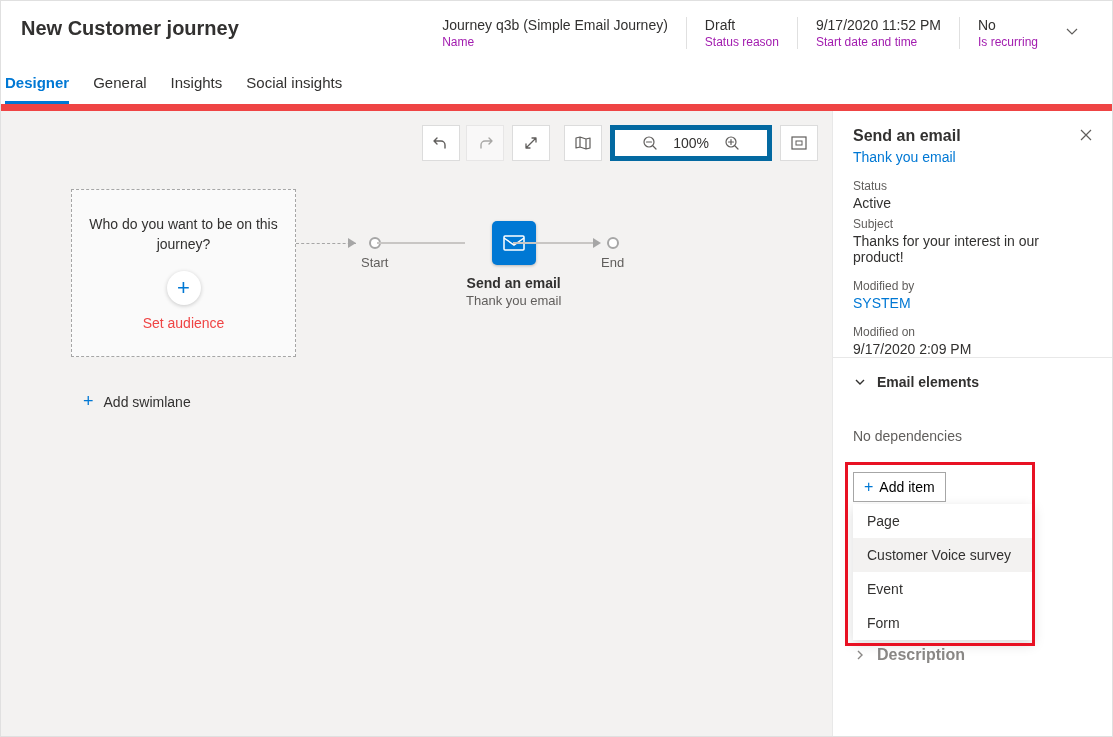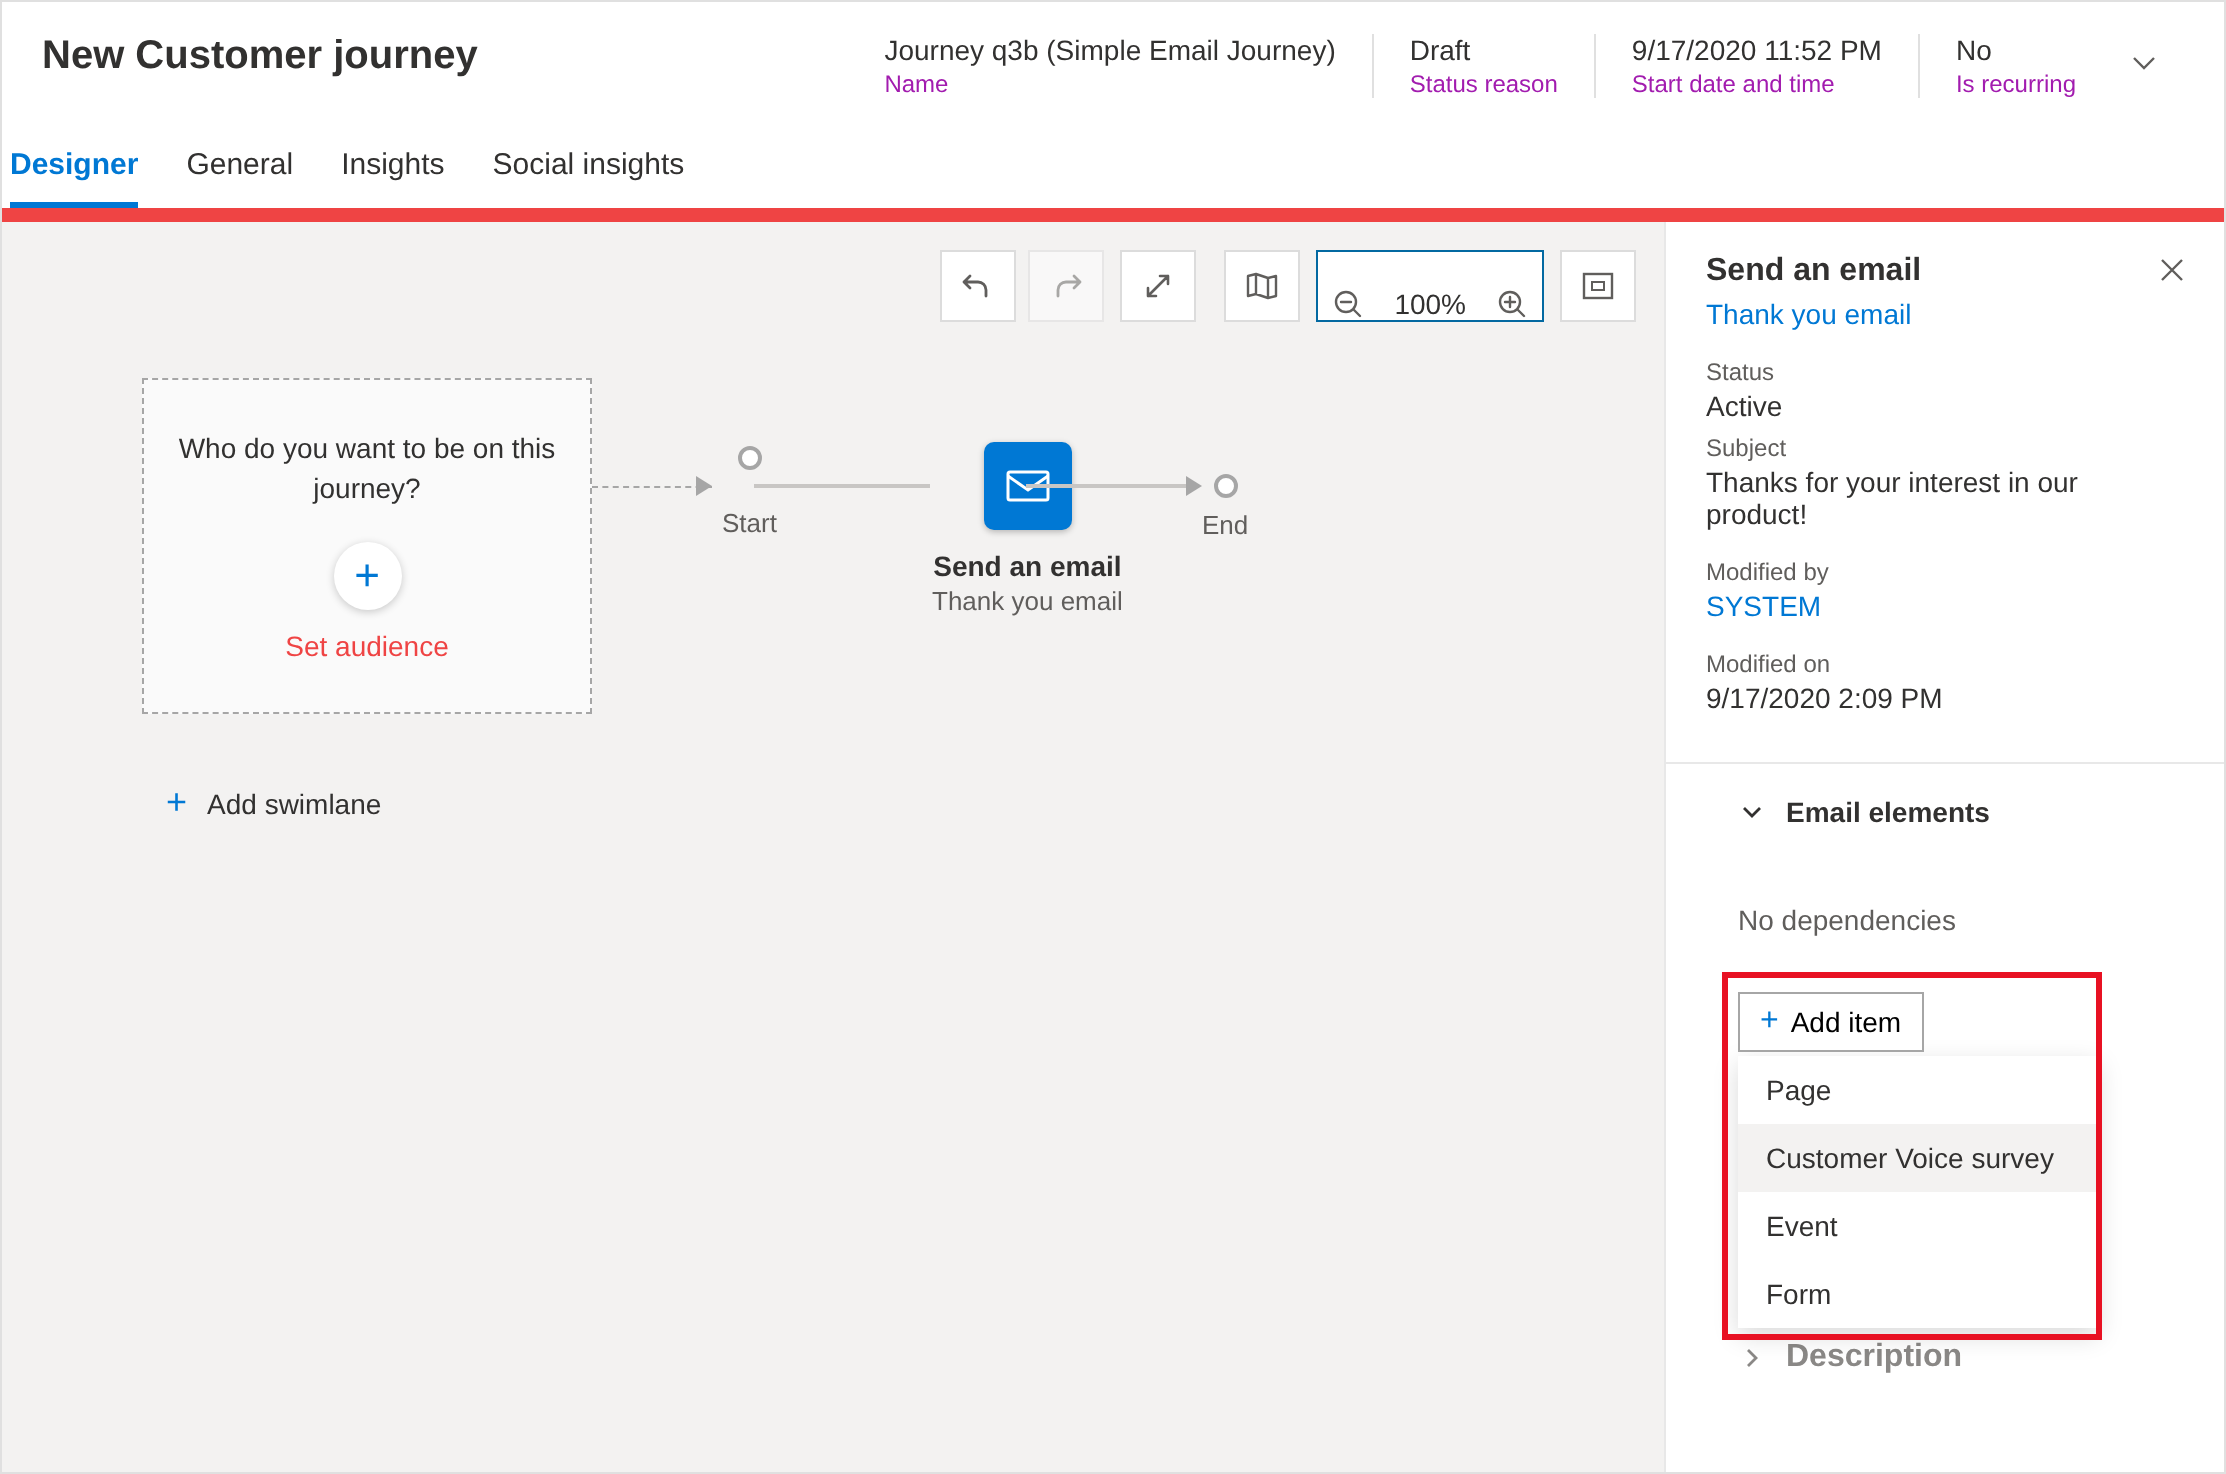--- a/index.html
+++ b/index.html
@@ -23,61 +23,61 @@
     
     .main { display: flex; height: calc(100% - 108px); }
     .canvas-wrap { flex: 1; background: #f3f2f1; position: relative; }
     .side-panel { width: 280px; border-left: 1px solid #e8e8e8; background: #fff; padding: 16px 20px; position: relative; overflow: visible; }
     
     
     .canvas-toolbar { position: absolute; top: 14px; right: 14px; display: flex; gap: 8px; }
     .tool-group { display: flex; }
     .tool-btn { width: 38px; height: 36px; background: #fff; border: 1px solid #dcdcdc; display: flex; align-items: center; justify-content: center; color: #605e5c; cursor: pointer; font-size: 14px; }
     .tool-btn + .tool-btn { margin-left: 6px; }
-    .zoom-group { display: flex; align-items: flex-end; background: #fff; border: 1px solid #0369a1; height: 36px; padding: 0 0; gap: 4px; }
+    .zoom-group { display: flex; align-items: center; background: #fff; border: 5px solid #0369a1; height: 36px; padding: 0 20px; gap: 4px; }
     .zoom-btn { width: 30px; display: flex; align-items: center; justify-content: center; color: #605e5c; cursor: pointer; }
     .zoom-label { font-size: 14px; color: #323130; padding: 0 4px; }
     
     
     .canvas { position: relative; width: 100%; height: 100%; }
     .audience-box { position: absolute; top: 78px; left: 70px; width: 225px; height: 168px; border: 1.5px dashed #a6a6a6; background: #fafafa; display: flex; flex-direction: column; align-items: center; justify-content: center; padding: 16px; text-align: center; }
     .audience-question { font-size: 14px; color: #323130; line-height: 1.4; }
     .add-circle { width: 34px; height: 34px; border-radius: 50%; background: #fff; box-shadow: 0 1px 4px rgba(0,0,0,0.2); display: flex; align-items: center; justify-content: center; margin: 16px 0 10px 0; cursor: pointer; }
     .add-circle-plus { color: #0078d4; font-size: 22px; font-weight: 300; }
     .set-audience-link { color: #ef4444; font-size: 14px; cursor: pointer; }
     
     .add-swimlane { position: absolute; top: 280px; left: 82px; display: flex; align-items: center; gap: 10px; cursor: pointer; }
     .add-swimlane-plus { color: #0078d4; font-size: 18px; }
     .add-swimlane-label { font-size: 14px; color: #323130; }
     
     .flow-node { position: absolute; display: flex; flex-direction: column; align-items: center; }
     .flow-dot { width: 12px; height: 12px; border-radius: 50%; background: #fff; border: 2px solid #a6a6a6; margin-bottom: 6px; }
     .flow-label { font-size: 13px; color: #605e5c; }
-    .start-node { top: 112px; left: 360px; gap: 13px; }
+    .start-node { top: 126px; left: 360px; }
     .end-node { top: 126px; left: 600px; }
     
     .email-tile { position: absolute; top: 110px; left: 465px; display: flex; flex-direction: column; align-items: center; }
     .email-box { width: 44px; height: 44px; background: #0078d4; border-radius: 5px; display: flex; align-items: center; justify-content: center; box-shadow: 0 1px 3px rgba(0,0,0,0.25); cursor: pointer; }
     .email-title { font-size: 14px; font-weight: 600; color: #323130; margin-top: 10px; }
     .email-sub { font-size: 13px; color: #605e5c; margin-top: 2px; }
     
     .flow-line { position: absolute; height: 2px; background: #c8c6c4; }
     .line-dashed { border-top: 1.5px dashed #a6a6a6; background: transparent; height: 0; }
     
     
     .panel-header { display: flex; align-items: center; justify-content: space-between; }
     .panel-title { font-size: 16px; font-weight: 600; color: #323130; }
     .panel-close { font-size: 14px; color: #605e5c; cursor: pointer; }
     .panel-link { color: #0078d4; font-size: 14px; margin-top: 4px; cursor: pointer; }
     .panel-field { margin-top: 14px; }
     .panel-field-label { font-size: 12px; color: #605e5c; }
     .panel-field-value { font-size: 14px; color: #323130; margin-top: 2px; }
     .panel-field-link { color: #0078d4; cursor: pointer; }
     
-    .panel-section { margin-top: 24px; border-top: 1px solid #e8e8e8; padding-top: 16px; margin-left: -20px; margin-right: -20px; padding-left: 36px; padding-right: 20px; }
+    .panel-section { border-top: 1px solid #e8e8e8; padding-top: 16px; margin-left: -20px; margin-right: -20px; padding-left: 20px; padding-right: 20px; }
     .section-header { display: flex; align-items: center; gap: 10px; cursor: pointer; }
     .section-title { font-size: 14px; font-weight: 600; color: #323130; }
     .no-deps { text-align: left; font-size: 14px; color: #605e5c; margin-top: 38px; }
     
     .highlight-box { position: absolute; border: 3px solid #e81123; background: transparent; pointer-events: none; }
     .add-item-btn { display: inline-flex; align-items: center; gap: 6px; border: 1px solid #a6a6a6; padding: 5px 10px; font-size: 14px; cursor: pointer; background: #fff; }
     .add-item-plus { color: #0078d4; font-size: 16px; }
     .dropdown { background: #fff; box-shadow: 0 4px 12px rgba(0,0,0,0.15); width: 180px; }
     .dropdown-item { padding: 9px 14px; font-size: 14px; color: #323130; cursor: pointer; }
     .dropdown-item.selected { background: #f3f2f1; }

